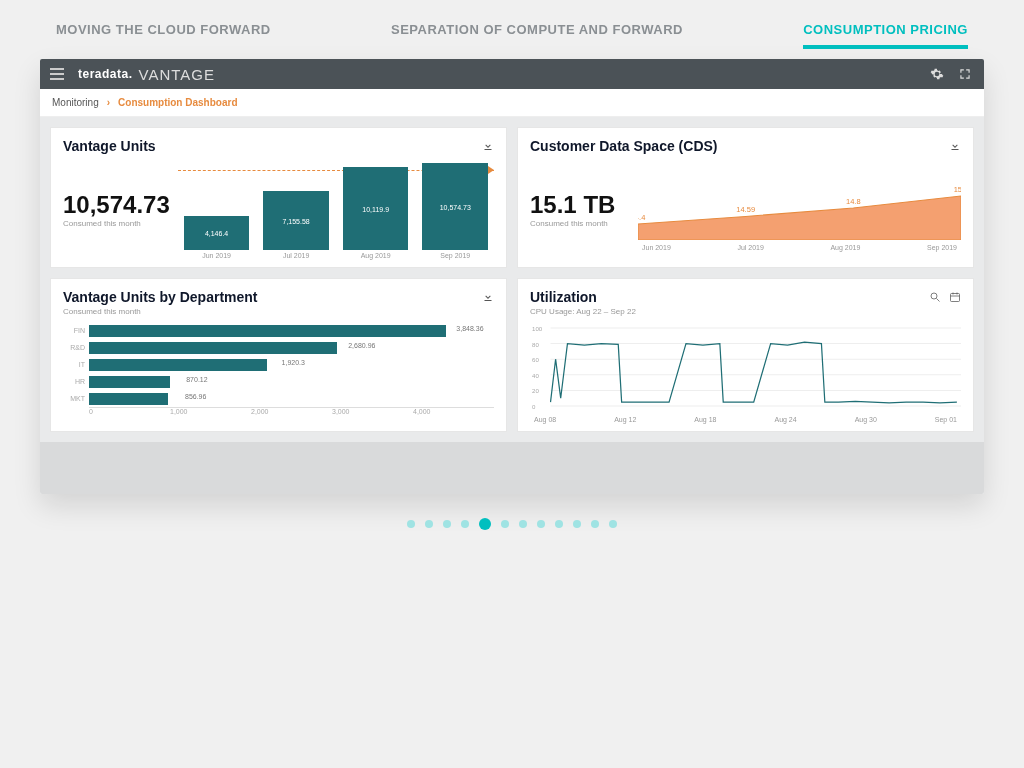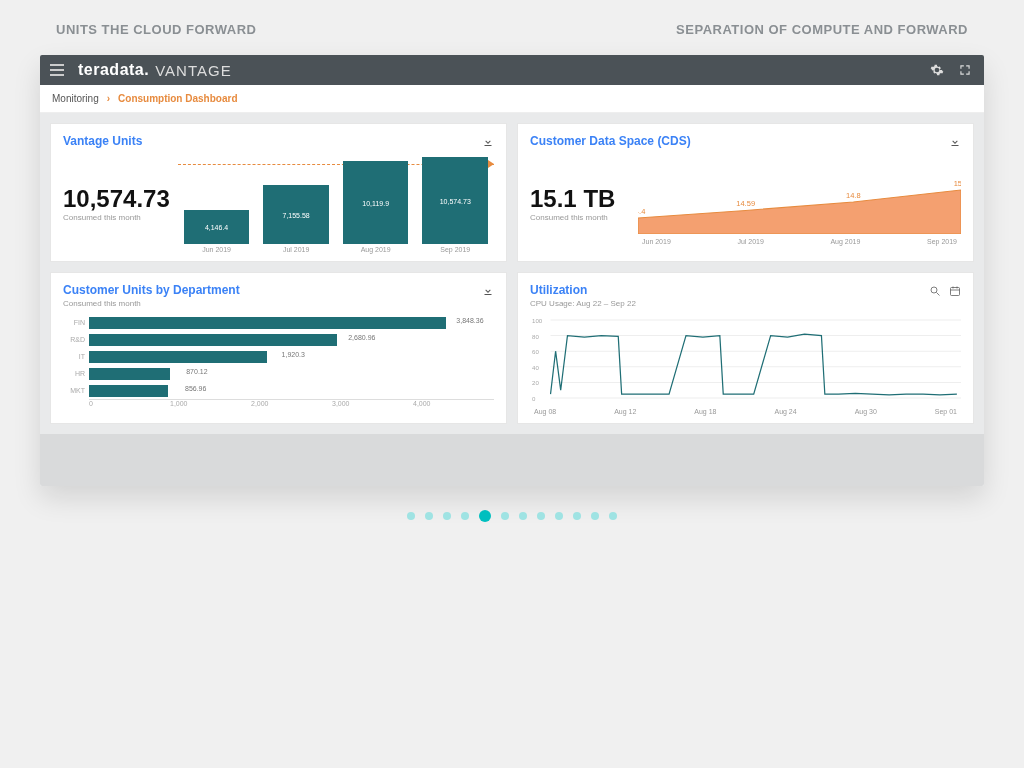--- a/index.html
+++ b/index.html
@@ -36,21 +36,21 @@
     background: #4b5257;
     color: #fff;
     display: flex;
     align-items: center;
     height: 30px;
     padding: 0 10px;
     font-size: 12px;
   }
   .menu-icon { width: 22px; display:flex; flex-direction:column; gap:3px; cursor:pointer;}
   .menu-icon span { height:2px; background:#ccc; width:14px;}
-  .brand { font-weight:700; margin-left:6px; font-size:16px; letter-spacing:.5px; }
+  .brand { font-weight:700; margin-left:6px; font-size:12px; letter-spacing:.5px; }
   .brand-sub { margin-left:6px; font-size:15px; letter-spacing:1px; color:#ddd;}
   .topbar .spacer { flex:1; }
   .gear, .expand { width:18px; height:18px; margin-left:10px; cursor:pointer; display:flex; align-items:center; justify-content:center;}
   .gear svg, .expand svg { width:14px; height:14px; fill:#ddd; }
   .breadcrumb {
     background:#fff; border-bottom:1px solid #eee; font-size:10px;
     padding: 8px 12px; display:flex; align-items:center; gap:8px;
   }
   .breadcrumb .crumb { color:#555; }
   .breadcrumb .sep  { color:#e78b3f; font-weight:700;}
@@ -66,21 +66,21 @@
     background:#fff;
     border:1px solid #e6e6e6;
     display:flex;
     flex-direction:column;
     position:relative;
   }
   .card-head {
     display:flex; align-items:flex-start; justify-content:space-between;
     padding:10px 12px 0 12px;
   }
-  .card-title { font-size:12px; font-weight:700; color:#3b82f6;}
+  .card-title { font-size:14px; font-weight:700; color:#0f172a;}
   .card-subtitle { font-size:8px; color:#999; margin-top:2px;}
   .dl-icon { width:12px; height:12px; cursor:pointer; }
   .dl-icon svg { width:12px; height:12px; fill:#555;}
   .card-body { flex:1; display:flex; padding:6px 12px 8px 12px; gap:8px; }
   .bignum { font-size:24px; font-weight:800; color:#111; }
   .bignum-wrap { display:flex; flex-direction:column; justify-content:center; min-width:100px;}
   .bignum-sub { font-size:8px; color:#999;}
   .card-foot {
     border-top:1px solid #eee; padding:8px 12px;
     font-size:9px; font-weight:700; color:#e78b3f;
@@ -137,22 +137,23 @@
   }
   .dots span {
     width:8px;height:8px; border-radius:50%; background:#9fe3e3;
   }
   .dots span.active { width:12px;height:12px; background:#00bfbf; margin-top:-2px;}
 </style>
 </head>
 <body>
 
 <div class="tabbar">
-  <div class="tab">UNITS THE CLOUD FORWARD</div>
+  <div class="tab">MOVING THE CLOUD FORWARD</div>
   <div class="tab">SEPARATION OF COMPUTE AND FORWARD</div>
+  <div class="tab active">CONSUMPTION PRICING</div>
 </div>
 
 <div class="app-frame">
 
   <div class="topbar">
     <div class="menu-icon">
         <span></span>
         <span></span>
         <span></span>
       </div>
@@ -247,21 +248,21 @@
               <span>Aug 2019</span>
               <span>Sep 2019</span>
             </div>
         </div>
       </div>
     </div>
 
     <div class="card">
       <div class="card-head">
         <div>
-          <div class="card-title">Customer Units by Department</div>
+          <div class="card-title">Vantage Units by Department</div>
           <div class="card-subtitle">Consumed this month</div>
         </div>
         <div class="dl-icon">
           <svg viewBox="0 0 24 24">
               <path d="M12 3v10l4-4 1.4 1.4L12 16 6.6 10.4 8 9l4 4V3h0zM5 18h14v2H5z"></path>
             </svg>
         </div>
       </div>
       <div class="card-body">
         <div class="hbars" style="width:100%">

